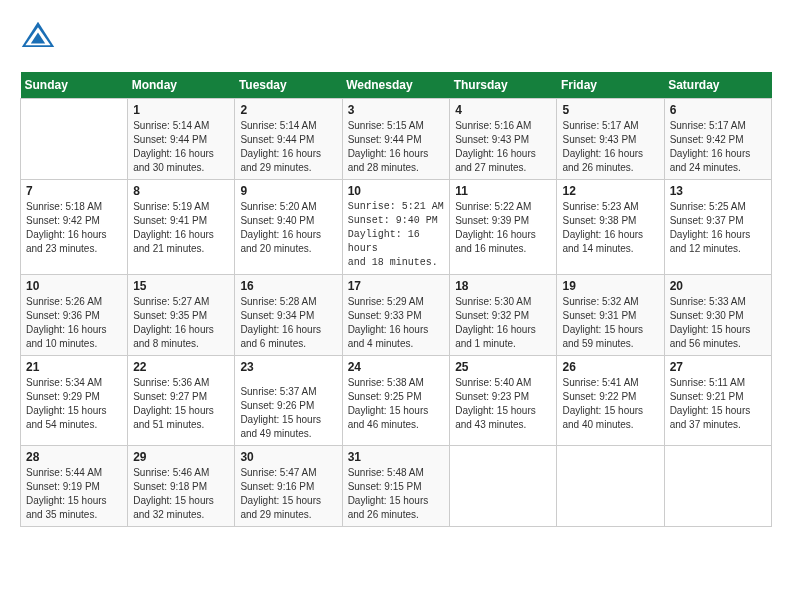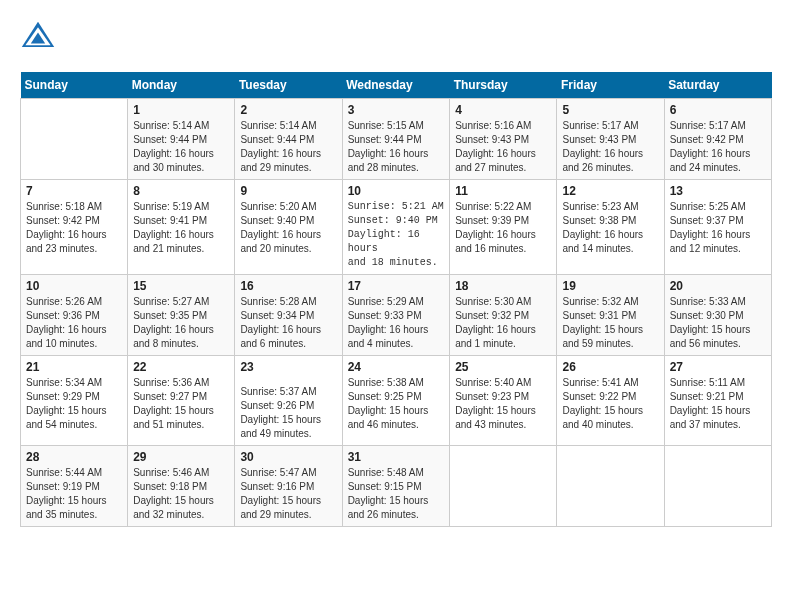--- a/index.html
+++ b/index.html
@@ -45,21 +45,21 @@
     .location {
       font-size: 16px;
       color: #555;
     }
     table {
       width: 100%;
       border-collapse: collapse;
       font-size: 10.5px;
     }
     thead tr th {
-      background-color: #0369a1;
+      background-color: #15803d;
       color: white;
       padding: 6px 4px;
       text-align: left;
       font-size: 12px;
       font-weight: bold;
     }
     tbody tr td {
       border: 1px solid #ccc;
       padding: 4px 5px;
       vertical-align: top;

